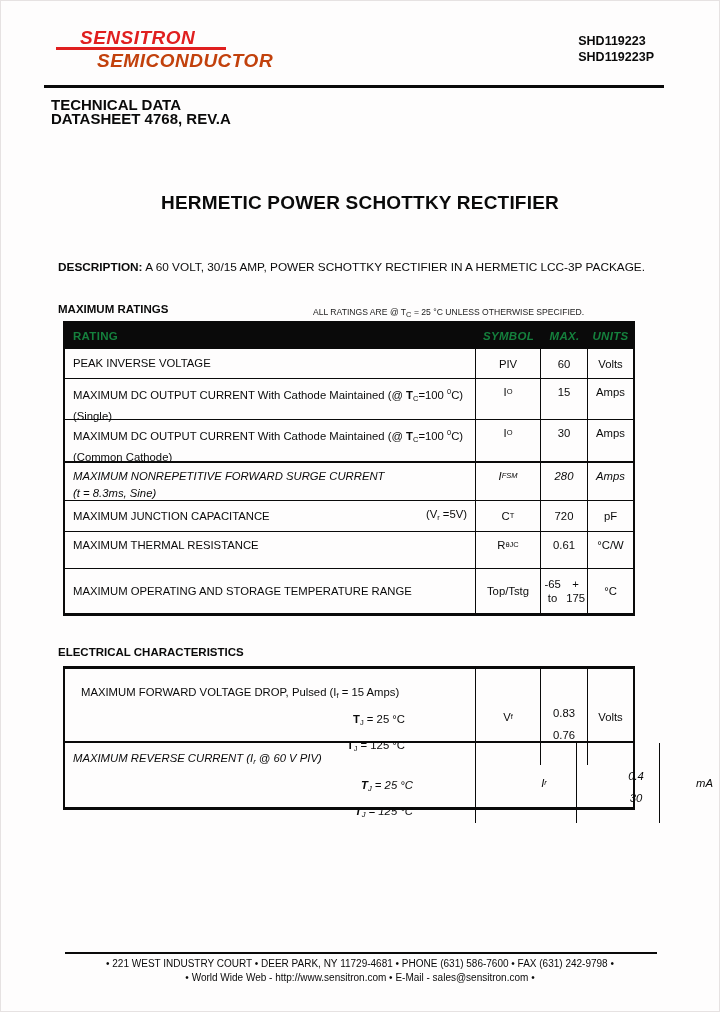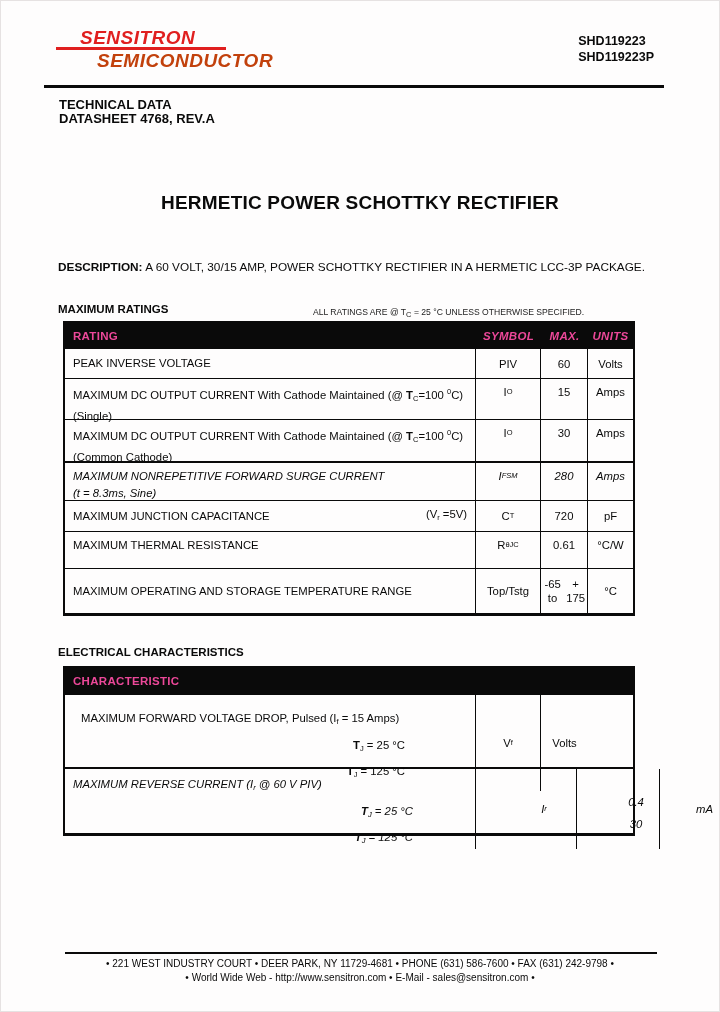--- a/index.html
+++ b/index.html
@@ -11,36 +11,36 @@
   }
   
   .brand1 { position:absolute; left:79px; top:26px; font-size:19px; font-weight:bold;
             font-style:italic; letter-spacing:0.5px; color:#e01f1f; }
   .brand-underline { position:absolute; left:55px; top:46px; width:170px; height:3px; background:#e01f1f; }
   .brand2 { position:absolute; left:96px; top:49px; font-size:19px; font-weight:bold;
             font-style:italic; letter-spacing:0.5px; color:#c2410c; }
   .partnos { position:absolute; right:65px; top:32px; text-align:left;
              font-size:12.5px; font-weight:bold; line-height:16px; }
   .header-rule { position:absolute; left:43px; top:84px; width:620px; height:3px; background:#0a0a0a; }
-  .docinfo { position:absolute; left:58px; top:97px; font-size:13px; font-weight:bold; line-height:14px; }
+  .docinfo { position:absolute; left:50px; top:97px; font-size:15px; font-weight:bold; line-height:14px; }
   
   .title { position:absolute; left:0; top:191px; width:100%; text-align:center;
            font-size:19px; font-weight:bold; letter-spacing:0.2px; }
   .description { position:absolute; left:57px; top:259px; width:610px; font-size:11.8px; }
   
   .mr-heading { position:absolute; left:57px; top:302px; font-size:11.5px; font-weight:bold; }
   .mr-note { position:absolute; left:312px; top:306px; font-size:8.6px; color:#222; }
   .ec-heading { position:absolute; left:57px; top:645px; font-size:11.5px; font-weight:bold; }
   
   .table { position:absolute; left:62px; width:572px; border:2px solid #0a0a0a; border-bottom-width:3px; background:#fefdfd; }
   .t1 { top:320px; }
   .t2 { top:665px; }
   .tr { display:grid; grid-template-columns:411px 65px 47px 1fr; border-top:1px solid #0a0a0a; }
   .tr.thick { border-top-width:2px;font-style:italic; }
-  .thead { display:grid; grid-template-columns:411px 65px 47px 1fr; background:#0a0a0a; color:#ec4899;
+  .thead { display:grid; grid-template-columns:411px 65px 47px 1fr; background:#0a0a0a; color:#15803d;
            border-top:none; align-items:center; }
   .thead .th { font-size:11.5px; font-weight:bold; letter-spacing:0.3px; }
   .th-rating { padding-left:8px; }
   .th-c { text-align:center;font-style:italic; }
   .h25 { height:25px; } .h26 { height:26px; }
   .h30 { height:30px; } .h41 { height:41px; } .h42 { height:42px; } .h39 { height:39px; }
   .h31 { height:31px; } .h37 { height:37px; } .h45 { height:45px; }
   .h73 { height:73px; } .h66 { height:66px;gap:36px; }
   .td { font-size:11.3px; }
   .td-rating { padding:5px 8px 0 8px; line-height:16.5px; border-right:1px solid #0a0a0a; }
@@ -181,36 +181,37 @@
         <div>-65 to</div>
         <div>+ 175</div>
       </div>
       <div class="td td-c">°C</div>
     </div>
   </div>
 
   <div class="ec-heading">ELECTRICAL CHARACTERISTICS</div>
 
   <div class="table t2">
-    <div class="thead h26">
-      <div class="th th-rating" style="grid-column:1 / span 4;">CHARACTERISTIC</div>
-    </div>
 
     <div class="tr h73">
       <div class="td td-rating" style="padding:8px;">
         <div class="ec-line1"><span>MAXIMUM FORWARD VOLTAGE DROP, Pulsed   (I</span><sub>f</sub><span> = 15 Amps)</span></div>
         <div class="ec-conds">
           <div class="ec-cond"><b>T</b><sub>J</sub><span> = 25 °C</span></div>
           <div class="ec-cond"><b>T</b><sub>J</sub><span> = 125 °C</span></div>
         </div>
       </div>
       <div class="td td-sym ec-mid">
           <span>V</span>
           <sub>f</sub>
         </div>
+      <div class="td td-max ec-vals">
+        <div>0.83</div>
+        <div>0.76</div>
+      </div>
       <div class="td ec-mid">Volts</div>
     </div>
 
     <div class="tr thick h66">
       <div class="td td-rating" style="padding:0;">
         <div class="ec-line1"><span>MAXIMUM REVERSE CURRENT (I</span><sub>r</sub><span> @ 60 V PIV)</span></div>
         <div class="ec-conds">
           <div class="ec-cond"><b>T</b><sub>J</sub><span> = 25 °C</span></div>
           <div class="ec-cond"><b>T</b><sub>J</sub><span> = 125 °C</span></div>
         </div>

